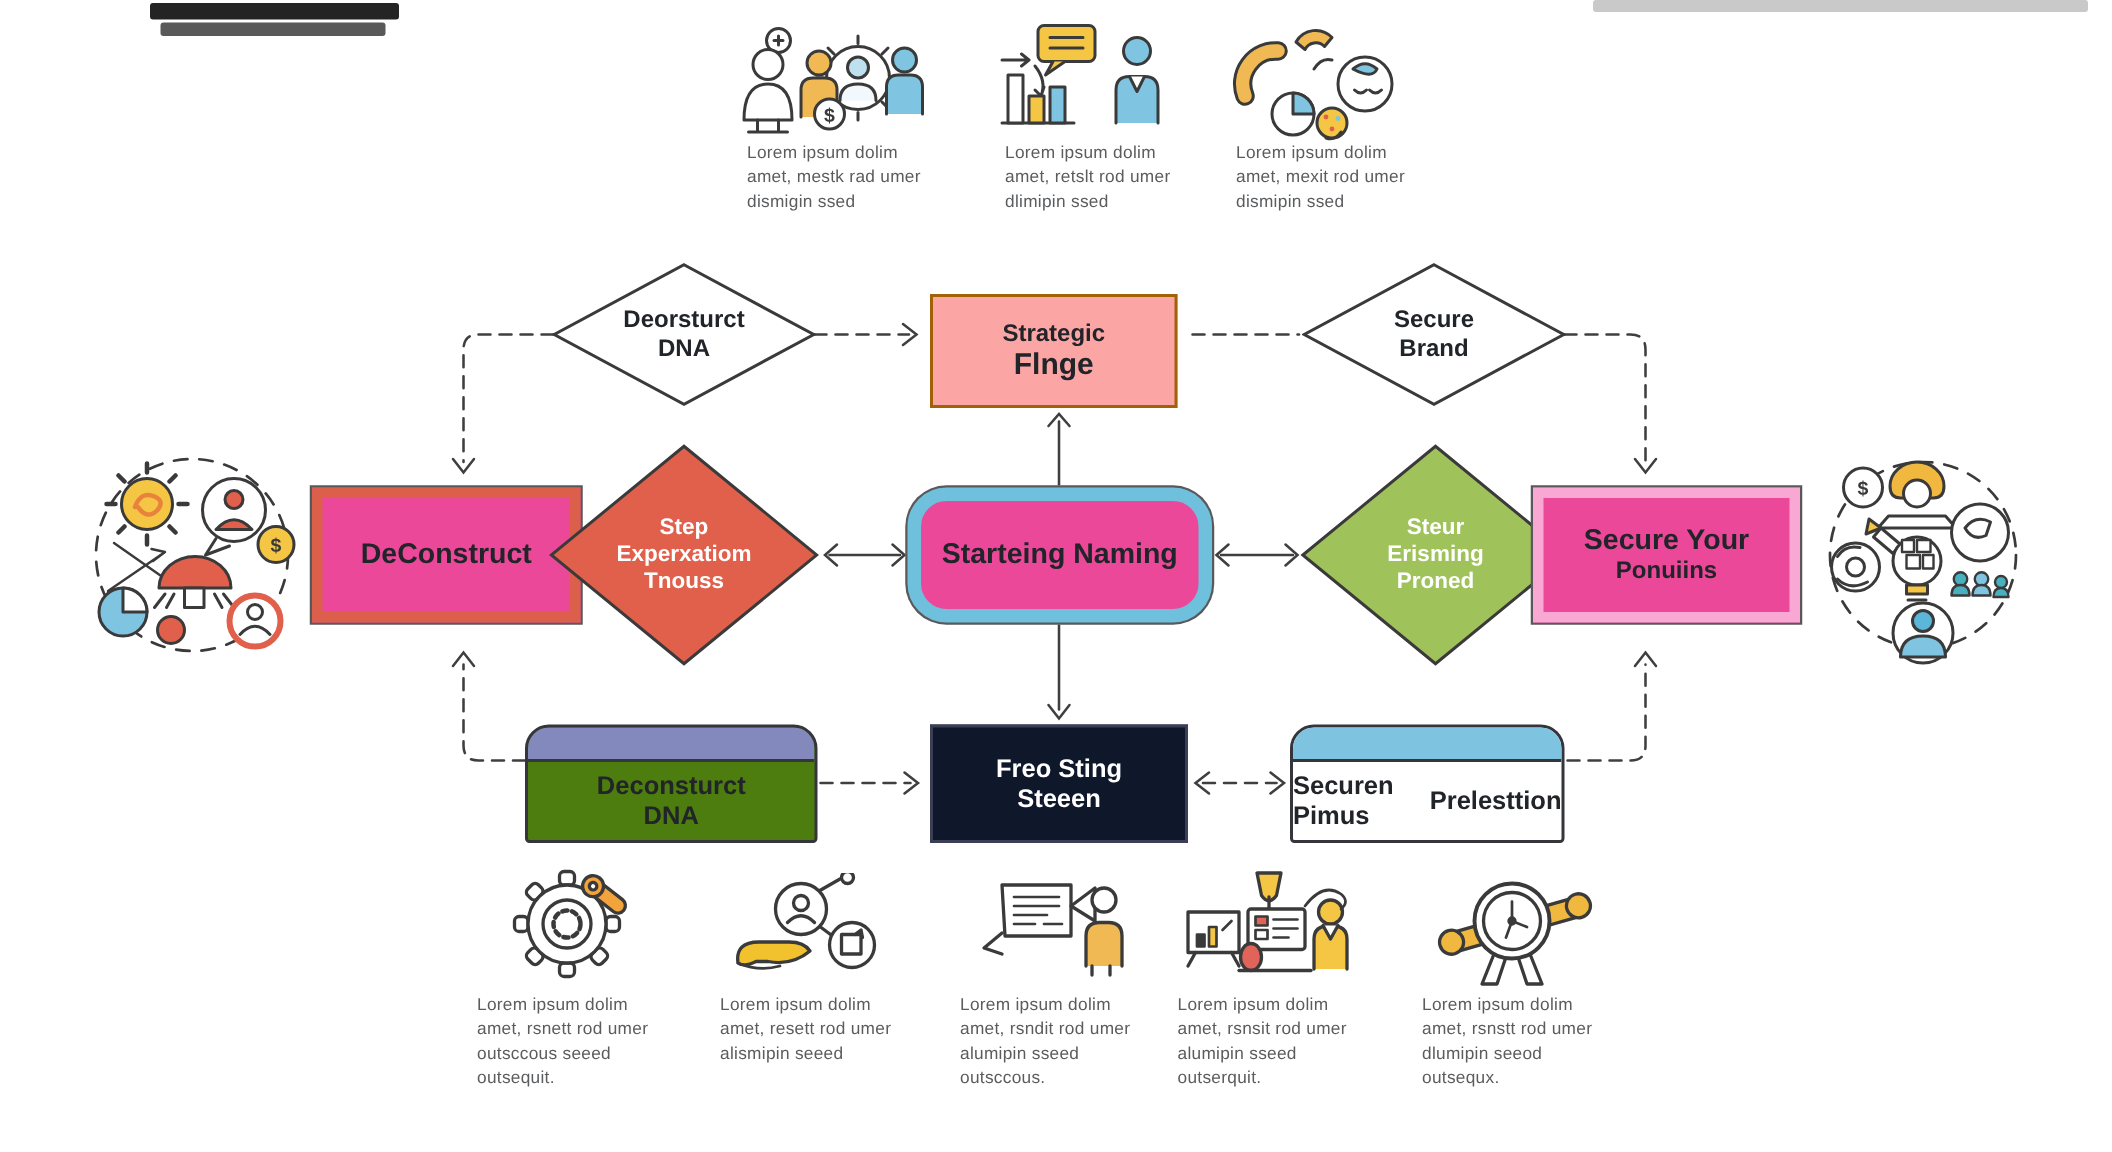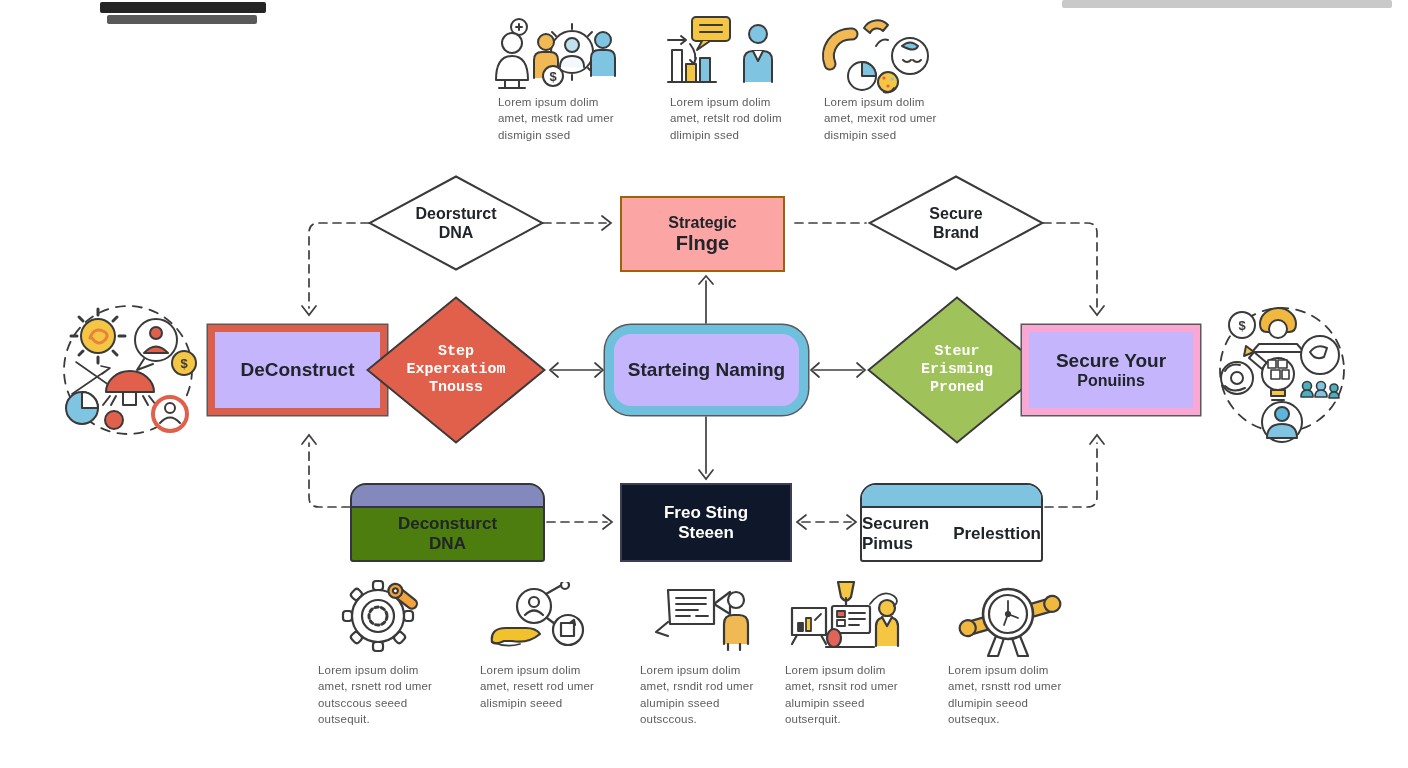--- a/index.html
+++ b/index.html
@@ -3,23 +3,23 @@
 <meta charset="utf-8">
 <style>
   html,body{margin:0;padding:0;background:#fff;}
   #stage{position:relative;width:1408px;height:768px;background:#fff;overflow:hidden;
          font-family:"Liberation Sans",sans-serif;}
   .abs{position:absolute;}
   .lorem{font-size:11.5px;line-height:1.42;color:#5b5c5e;letter-spacing:.2px;width:160px;}
   .nlabel{font-weight:700;color:#212428;}
   .dtext{position:absolute;inset:0;display:flex;flex-direction:column;align-items:center;
          justify-content:center;text-align:center;line-height:1.2;}
-  .white .dtext{color:#fff;font-family:Liberation Mono, monospace;}
+  .white .dtext{color:#fff;}
   .node{display:flex;flex-direction:column;align-items:center;justify-content:center;
-        text-align:center;box-sizing:border-box;background:#c4b5fd;}
+        text-align:center;box-sizing:border-box;background:#ec4899;}
   .hairline{box-shadow:0 0 0 1.5px #59595c;}
   .bar{border-radius:2px;}
   svg text{font-family:"Liberation Sans",sans-serif;}
 </style>
 </head>
 <body>
 
 <div id="stage">
 
   <div class="abs bar" style="left:100px;top:2px;width:166px;height:11px;background:#242424;"></div>
@@ -83,21 +83,21 @@
     </g>
   </svg>
 
   <div class="abs lorem" style="left:498px;top:94px">
     <div>Lorem ipsum dolim</div>
     <div>amet, mestk rad umer</div>
     <div>dismigin ssed</div>
   </div>
   <div class="abs lorem" style="left:670px;top:94px">
     <div>Lorem ipsum dolim</div>
-    <div>amet, retslt rod dolim</div>
+    <div>amet, retslt rod umer</div>
     <div>dlimipin ssed</div>
   </div>
   <div class="abs lorem" style="left:824px;top:94px">
     <div>Lorem ipsum dolim</div>
     <div>amet, mexit rod umer</div>
     <div>dismipin ssed</div>
   </div>
 
   <svg class="abs" style="left:0;top:0;pointer-events:none" width="1408" height="768" viewBox="0 0 1408 768">
     <g fill="none" stroke="#3f3f3f" stroke-width="1.7" stroke-linecap="round">

